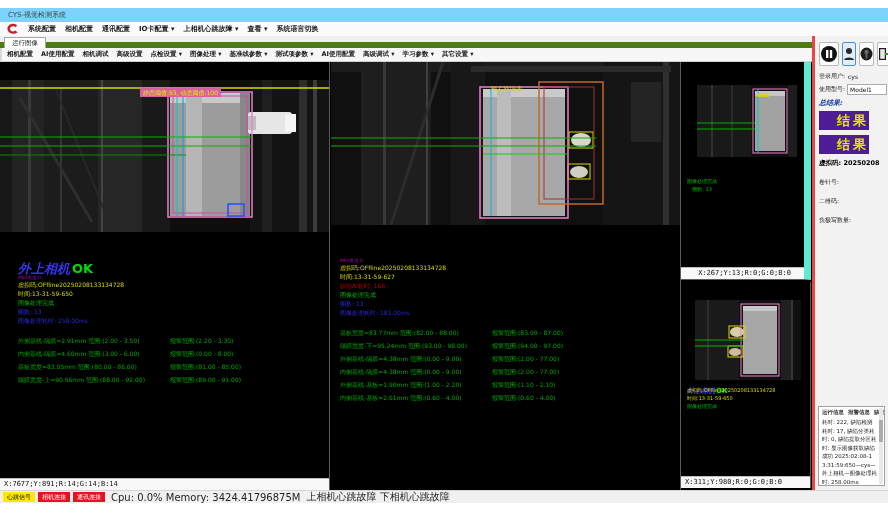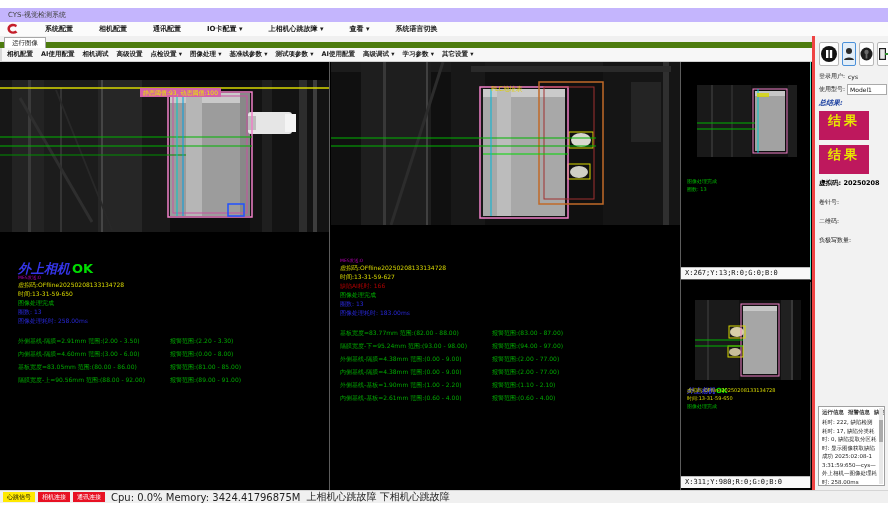--- a/index.html
+++ b/index.html
@@ -1,40 +1,40 @@
 <!DOCTYPE html>
 <html><head>
 <meta charset="utf-8">
 <style>
   html,body{margin:0;padding:0;background:#fff;}
   #app{position:relative;width:888px;height:522px;background:#fff;overflow:hidden;
        font-family:"DejaVu Sans","Liberation Sans",sans-serif;-webkit-font-smoothing:antialiased;}
 
   
-  .titlebar{position:absolute;left:0;top:8px;width:888px;height:14px;background:#c4b5fd;
+  .titlebar{position:absolute;left:0;top:8px;width:888px;height:14px;background:#7dd3fc;
             font-size:7px;color:#444;line-height:14px;padding-left:8px;box-sizing:border-box;}
   .menubar{position:absolute;left:0;top:22px;width:888px;height:14px;background:#fbfbfb;
-           display:flex;align-items:center;gap:26px;padding-left:6px;box-sizing:border-box;}
+           display:flex;align-items:center;gap:9px;padding-left:6px;box-sizing:border-box;}
   .menubar .mi{font-size:7px;font-weight:600;color:#1b1b1b;white-space:nowrap;cursor:default;}
   .logo{width:13px;height:12px;flex:0 0 auto;}
   .tabrow{position:absolute;left:0;top:36px;width:812px;height:12px;background:#f0f0f0;
           border-bottom:6px solid #4d7c0f;box-sizing:border-box;}
   .tab{position:absolute;left:4px;top:1px;height:11px;padding:0 7px;background:#fff;
        border:1px solid #a8a8a8;border-bottom:none;font-size:6.5px;line-height:11px;color:#111;}
   .toolbar{position:absolute;left:0;top:48px;width:812px;height:14px;background:#f7f7f7;
            border-bottom:1px solid #cfcfcf;border-left:2px solid #d8d8d8;display:flex;align-items:center;
            gap:8px;padding-left:5px;box-sizing:border-box;}
   .toolbar .ti{font-size:6.5px;font-weight:600;color:#1b1b1b;white-space:nowrap;cursor:default;}
 
   
   .main{position:absolute;left:0;top:62px;width:812px;height:428px;background:#000;}
   .panel{position:absolute;background:#000;box-sizing:border-box;}
   .view-left{left:0;top:0;width:330px;height:428px;border-right:1px solid #5c5c5c;}
   .view-center{left:331px;top:0;width:350px;height:428px;border-right:1px solid #5c5c5c;}
-  .small-top{left:681px;top:0;width:130px;height:218px;border-right:1px solid #5eead4;border-bottom:1px solid #5c5c5c;}
+  .small-top{left:681px;top:0;width:130px;height:218px;border-right:7px solid #5eead4;border-bottom:1px solid #5c5c5c;text-align:center;}
   .small-bottom{left:681px;top:220px;width:130px;height:206px;border-right:1px solid #5c5c5c;}
   .cam-img{position:absolute;display:block;}
   .coordbar{position:absolute;left:0;right:0;bottom:0;height:12px;background:#f8f8f8;border-top:1px solid #bdbdbd;
             font-family:"DejaVu Sans Mono","Liberation Mono",monospace;font-size:7px;line-height:11px;
             color:#111;padding-left:4px;box-sizing:border-box;}
 
   .overlay-pink{position:absolute;background:#d560a8;color:#e8e800;font-size:6px;line-height:9px;
                 padding:0 3px;white-space:nowrap;}
   .overlay-yellow{position:absolute;color:#e0d000;font-size:6.5px;white-space:nowrap;}
 
@@ -66,22 +66,22 @@
   .btnrow{display:flex;gap:3px;align-items:center;height:26px;margin-bottom:5px;}
   .sbtn{width:19px;height:24px;background:#fdfdfd;border:1px solid #b8b8b8;border-radius:2px;
         display:flex;align-items:center;justify-content:center;box-sizing:border-box;cursor:pointer;}
   .sbtn.sel{border:1px solid #4a90d9;background:#e3eef8;}
   .field{display:flex;align-items:center;margin-bottom:3px;}
   .flabel{font-size:6px;color:#222;white-space:nowrap;}
   .fvalue{font-size:6px;color:#111;margin-left:3px;white-space:nowrap;}
   .fbox{font-size:6px;color:#111;background:#fff;border:1px solid #aaa;padding:0 2px;margin-left:2px;
         min-width:34px;height:9px;line-height:9px;}
   .total-label{font-size:7px;font-weight:bold;font-style:italic;color:#1a3fa0;margin:3px 0 3px 0;}
-  .result-box{width:50px;height:29px;background:#be185d;color:#e8e800;font-size:13px;font-weight:bold;
-              text-align:center;line-height:19px;letter-spacing:3px;margin-bottom:5px;}
+  .result-box{width:50px;height:19px;background:#4c1d95;color:#e8e800;font-size:13px;font-weight:bold;
+              text-align:right;line-height:19px;letter-spacing:3px;margin-bottom:5px;}
   .sb-label{font-size:6px;color:#222;margin-bottom:10px;white-space:nowrap;}
   .sb-strong{font-size:6.5px;font-weight:bold;color:#000;margin:4px 0 10px 0;white-space:nowrap;}
   .infopanel{position:absolute;left:3px;right:3px;bottom:4px;height:80px;background:#fff;
              border:1px solid #a0a0a0;box-sizing:border-box;padding:2px 7px 2px 3px;overflow:hidden;}
   .infotabs{display:flex;gap:4px;margin-bottom:2px;}
   .infotabs span{font-size:5.5px;font-weight:bold;color:#333;white-space:nowrap;cursor:pointer;}
   .infotext{font-size:5.5px;line-height:1.55;color:#222;word-break:break-all;}
   .iscroll{position:absolute;right:1px;top:1px;bottom:1px;width:4px;background:#e8e8e8;}
   .ithumb{position:absolute;left:0;top:12px;width:4px;height:22px;background:#ababab;}
 
@@ -195,20 +195,21 @@
           <div class="m-row">
             <span class="m-text">基板宽度=83.05mm 范围:(80.00 - 86.00)</span>
             <span class="m-alarm">报警范围:(81.00 - 85.00)</span>
           </div>
           <div class="m-row">
             <span class="m-text">隔膜宽度-上=90.56mm 范围:(88.00 - 92.00)</span>
             <span class="m-alarm">报警范围:(89.00 - 91.00)</span>
           </div>
         </div>
       </div>
+      <div class="coordbar">X:7677;Y:891;R:14;G:14;B:14</div>
     </div>
 
     <div class="panel view-center">
       <svg class="cam-img" style="left:0;top:0;" width="349" height="163" viewBox="0 0 349 163">
         <rect width="349" height="163" fill="#101010"></rect>
         <rect width="349" height="10" fill="#1c1c1c"></rect>
         <rect x="30" width="70" height="163" fill="#1e1e1e"></rect>
         <rect x="52" width="3" height="163" fill="#383838"></rect>
         <rect x="95" width="2" height="163" fill="#404040"></rect>
         <line x1="112" y1="0" x2="60" y2="163" stroke="#2c2c2c" stroke-width="3"></line>

